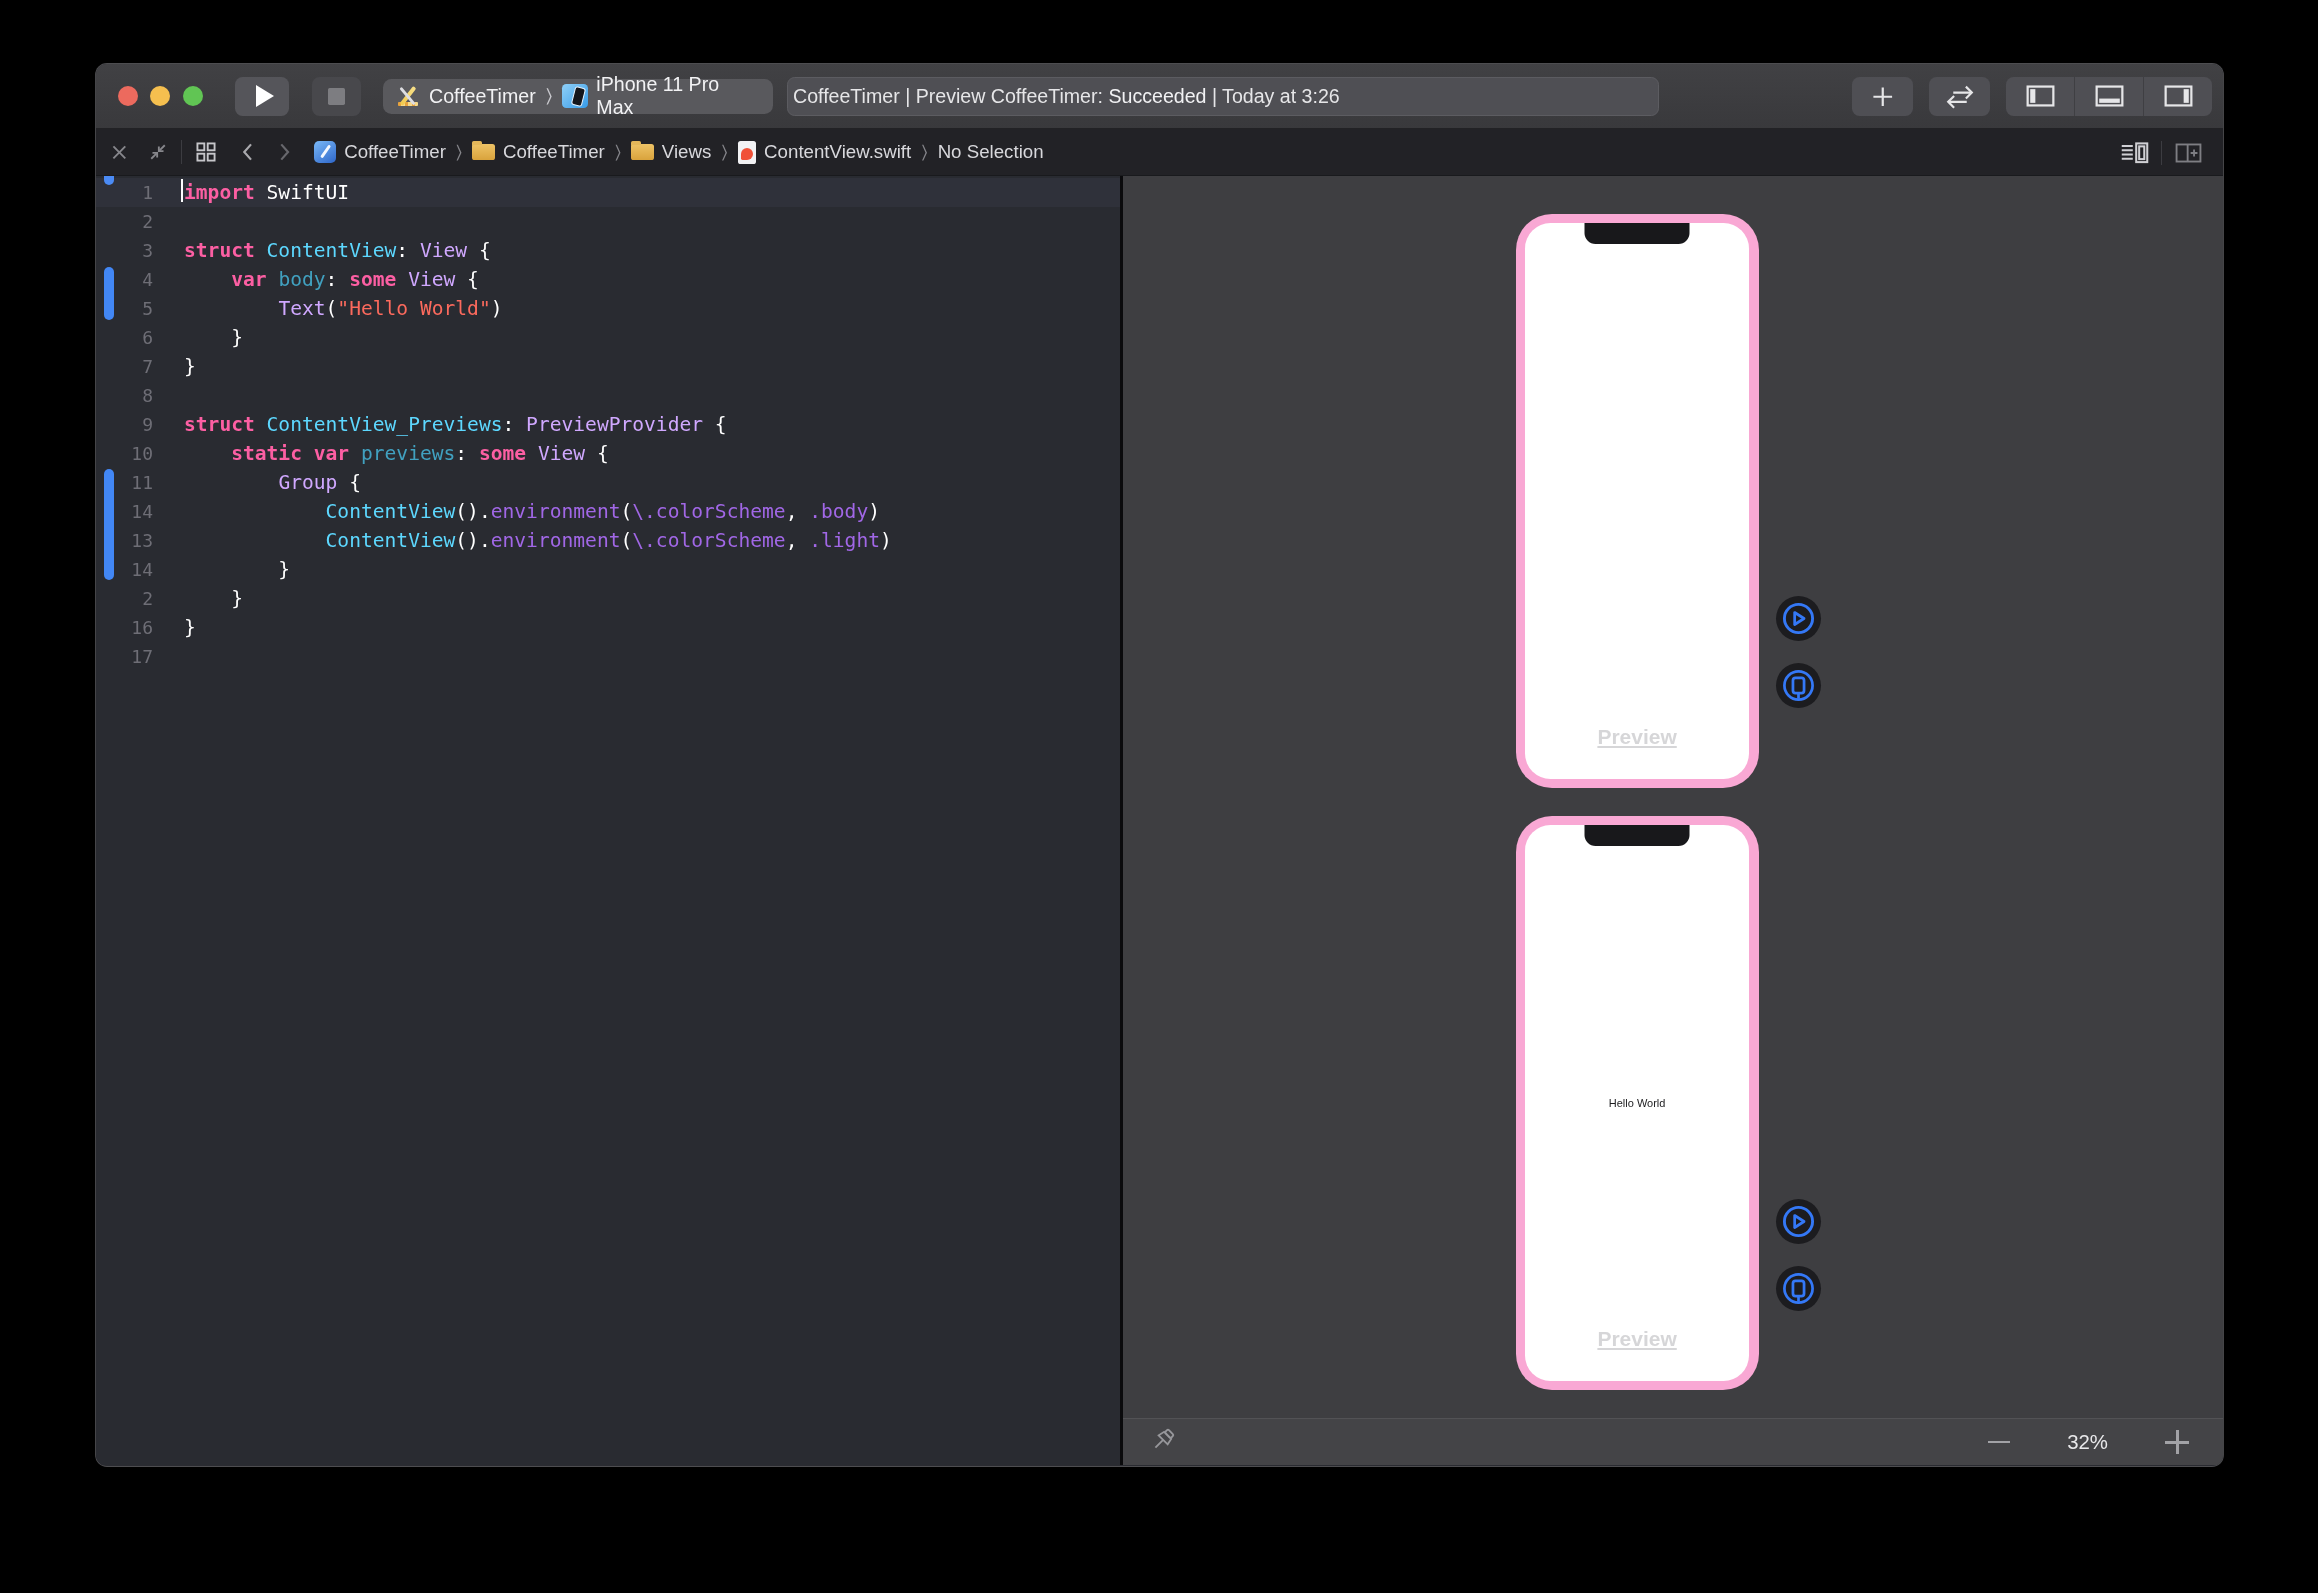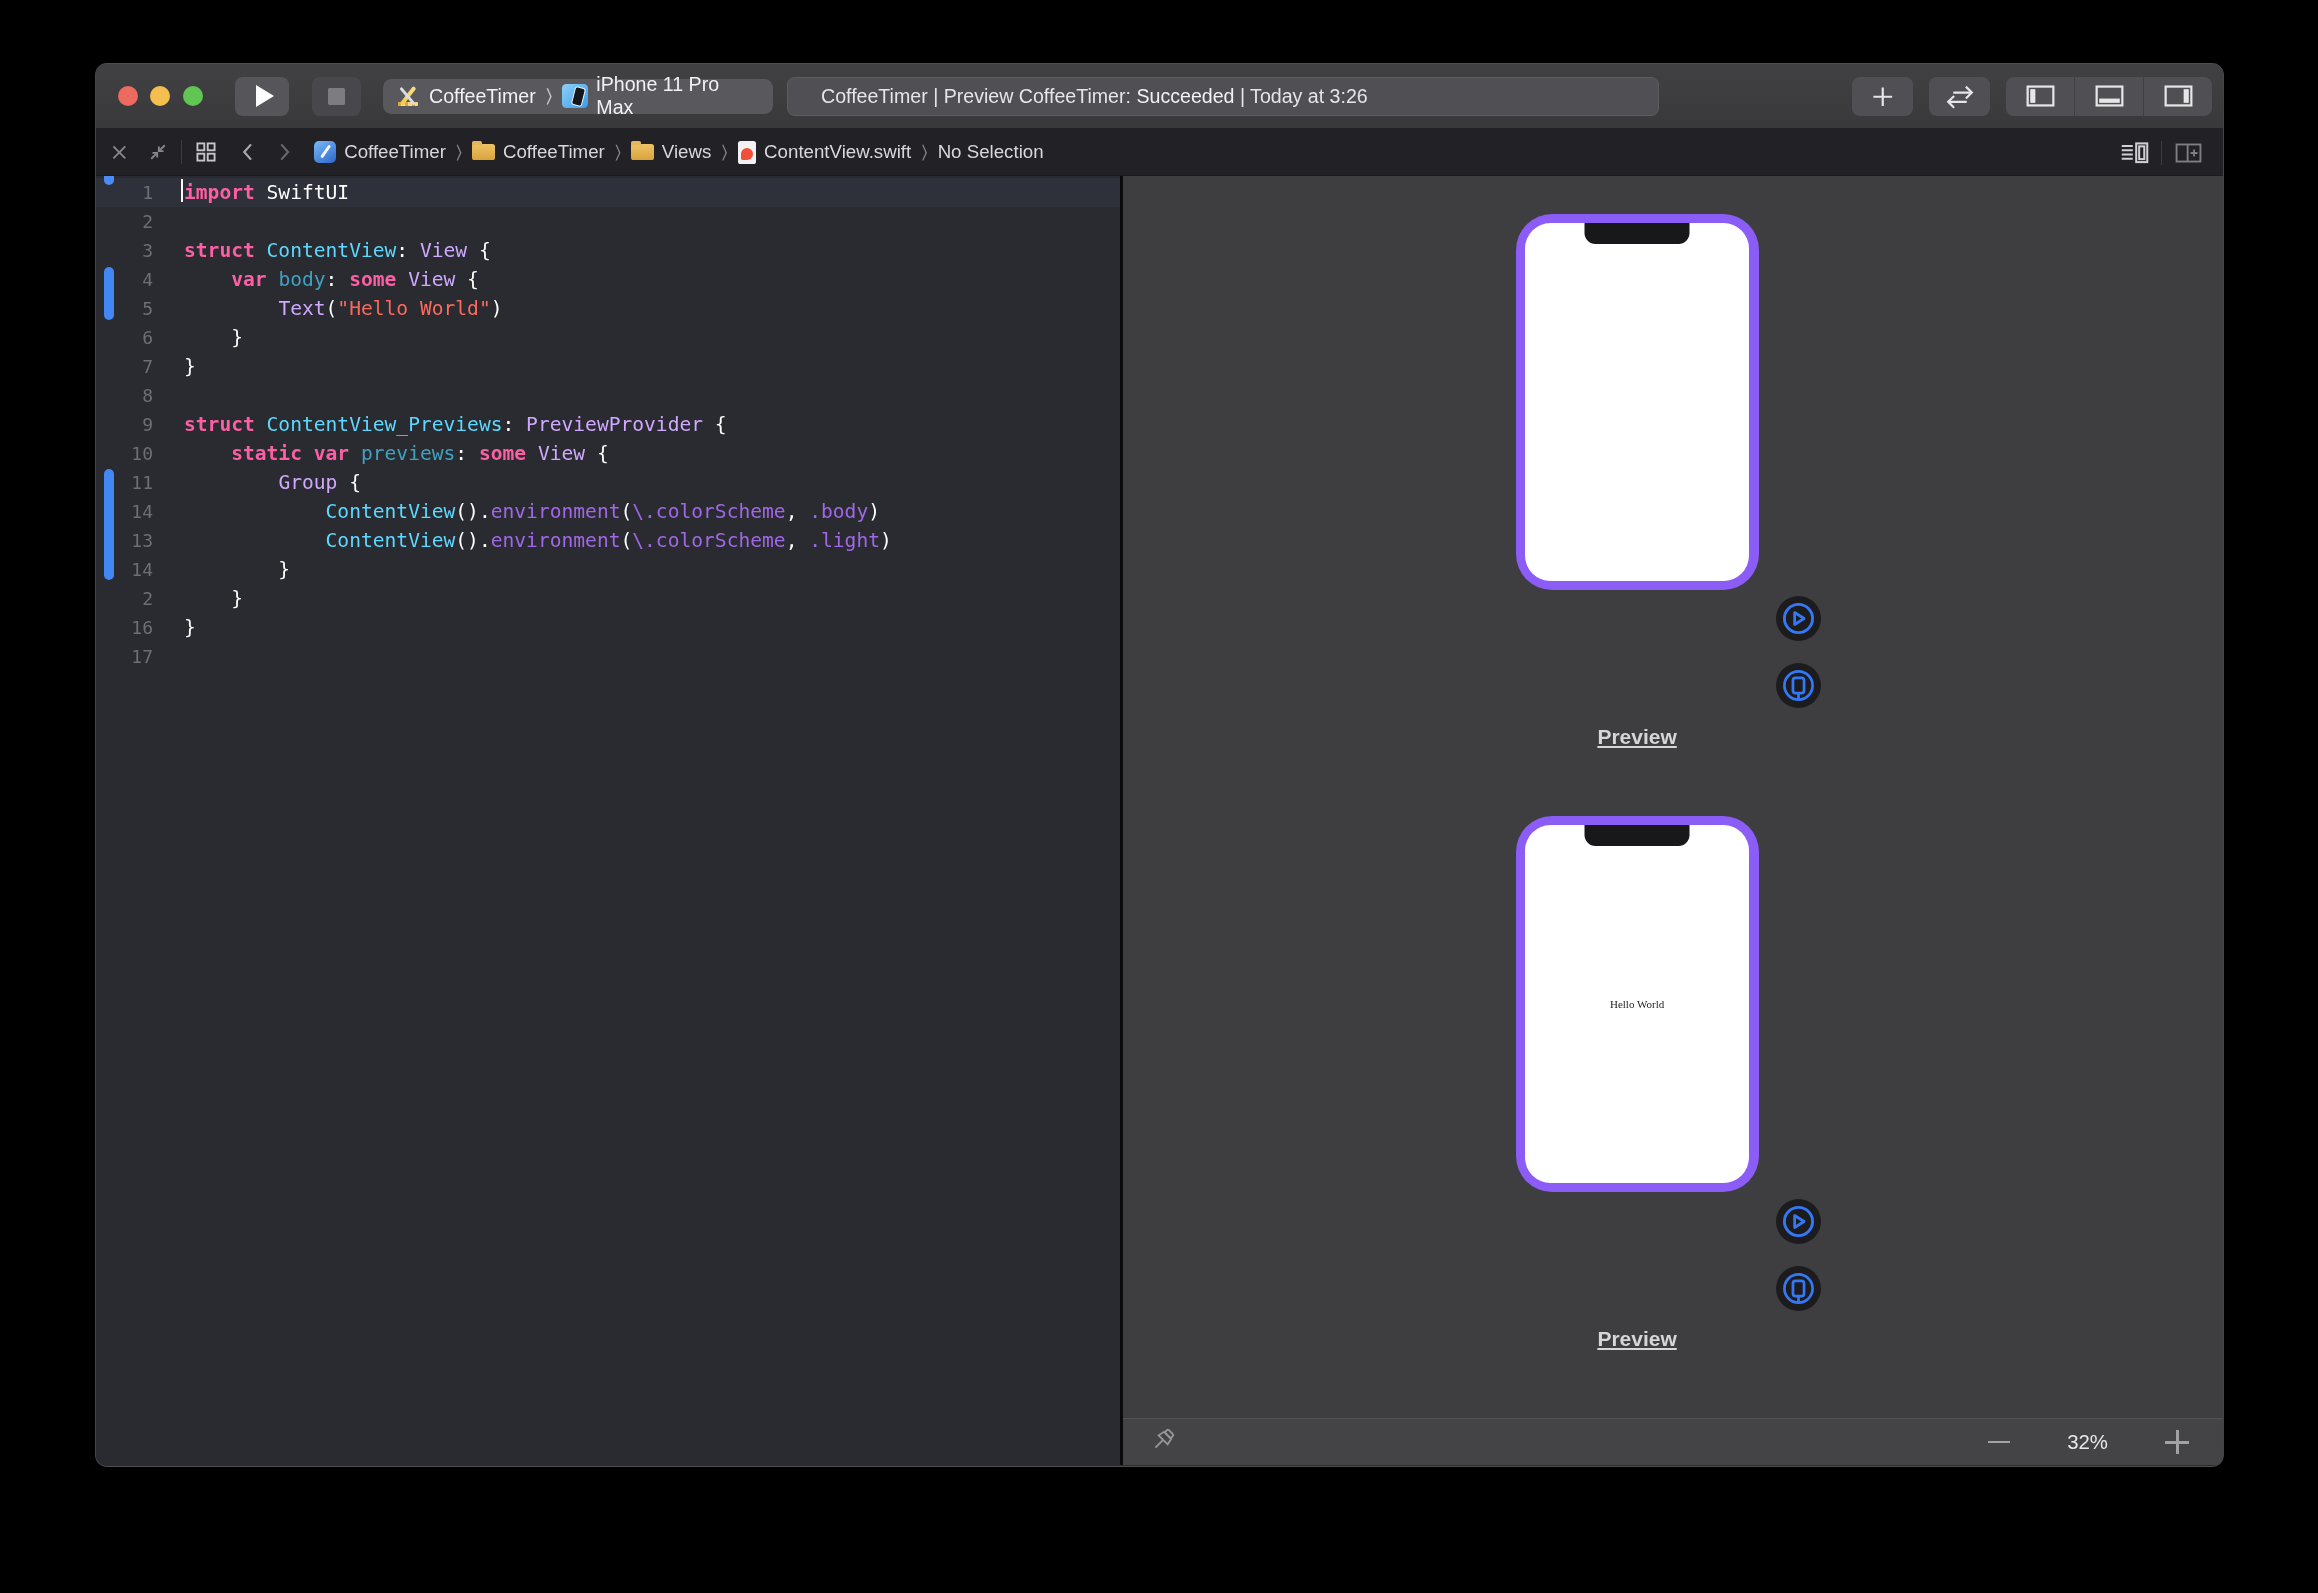--- a/index.html
+++ b/index.html
@@ -36,21 +36,21 @@
             background:#DDDDE1; transform:rotate(-40deg); border-radius:1.7px; }
   .app-glyph .ruler  { position:absolute; left:2.6px; top:18.7px; width:20.4px; height:4.3px;
             background:repeating-linear-gradient(90deg,#E8A33C 0 3.4px,#F6D98A 3.4px 6.8px); border-radius:0.9px; }
   .dev-glyph { width:25.5px; height:24px; border-radius:4.3px; flex:0 0 auto; position:relative;
             background:linear-gradient(135deg,#8FD0F8,#379BE8); overflow:hidden; }
   .dev-glyph .ph { position:absolute; left:10.2px; top:2.6px; width:11px; height:18.7px; background:#14161C;
             border:0.9px solid #E8F4FF; border-radius:2.6px; transform:rotate(14deg); }
 
   .status { position:absolute; left:691px; top:12.8px; width:872px; height:39px; border-radius:7.7px;
             background:#4F4F54; border:0.9px solid #5C5C61; display:flex; align-items:center;
-            padding:0 33px; color:#E6E6E8; font-size:19.6px; white-space:pre; }
+            padding:0 5px; color:#E6E6E8; font-size:19.6px; white-space:pre; }
   .status b { font-weight:400; color:#F2F2F4; }
 
   .tb-icon { stroke:#E6E6E8; fill:none; stroke-width:2.6; }
   .plus-btn { left:1756px; width:61px; } .swap-btn { left:1833px; width:61px; }
   .panel-group { position:absolute; left:1910px; top:12.8px; width:206px; height:39px; border-radius:7.7px;
                  background:#4F4F54; display:flex; }
   .panel-group .seg { flex:1; display:flex; align-items:center; justify-content:center; }
   .panel-group .seg + .seg { border-left:0.9px solid #3F3F43; }
 
   
@@ -85,22 +85,22 @@
   .crow { position:relative; height:29px; }
   .ln  { position:absolute; left:0; top:0; width:57px; text-align:right;
          font-family:"DejaVu Sans Mono", monospace; font-size:18px; color:#6E6E76; line-height:29px; }
   .src { position:absolute; left:88px; top:0; font-family:"DejaVu Sans Mono", monospace;
          font-size:19.6px; line-height:29px; white-space:pre; color:#FFFFFF; }
   .caret { position:absolute; left:85px; top:3.4px; width:1.7px; height:23px; background:#FDFDFE; }
   .tk-kw{color:#FC5FA3; font-weight:bold;} .tk-ty{color:#5DD8FF;} .tk-pr{color:#41A1C0;}
   .tk-ft{color:#D0A8FF;} .tk-fn{color:#A167E6;} .tk-str{color:#FC6A5D;} .tk-pl{color:#FFFFFF;}
 
   
-  .phone { position:absolute; left:393px; width:243px; height:376px; background:#8b5cf6;
-           border-radius:36px;font-family:Liberation Serif, serif; }
+  .phone { position:absolute; left:393px; width:243px; height:574px; background:#f9a8d4;
+           border-radius:36px; }
   .phone .screen { position:absolute; left:9.4px; top:9.4px; right:9.4px; bottom:9.4px;
            background:#FFFFFF; border-radius:25.5px; overflow:hidden;
            display:flex; align-items:center; justify-content:center; }
   .phone .notch { position:absolute; left:50%; top:9.4px; transform:translateX(-50%);
            width:105px; height:21px; background:#18181B; border-radius:0 0 11px 11px; }
   .screen-text { font-size:11px; color:#1C1C1E; }
   .pv-label { position:absolute; left:393px; width:243px; text-align:center;
               font-size:21px; font-weight:bold; color:#D6D6D8;text-decoration:underline; }
   .pv-btn { position:absolute; left:653px; width:45px; height:45px; border-radius:50%;
             background:#1C1C1F; display:flex; align-items:center; justify-content:center; }

